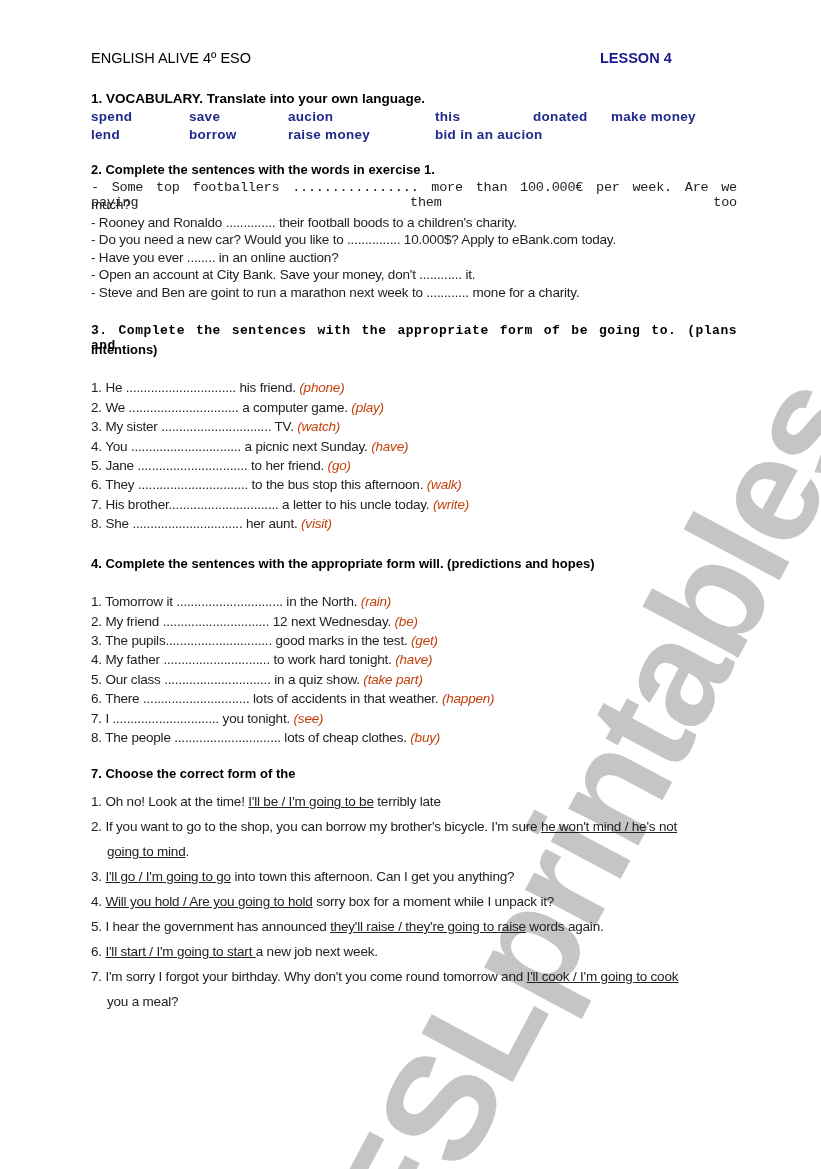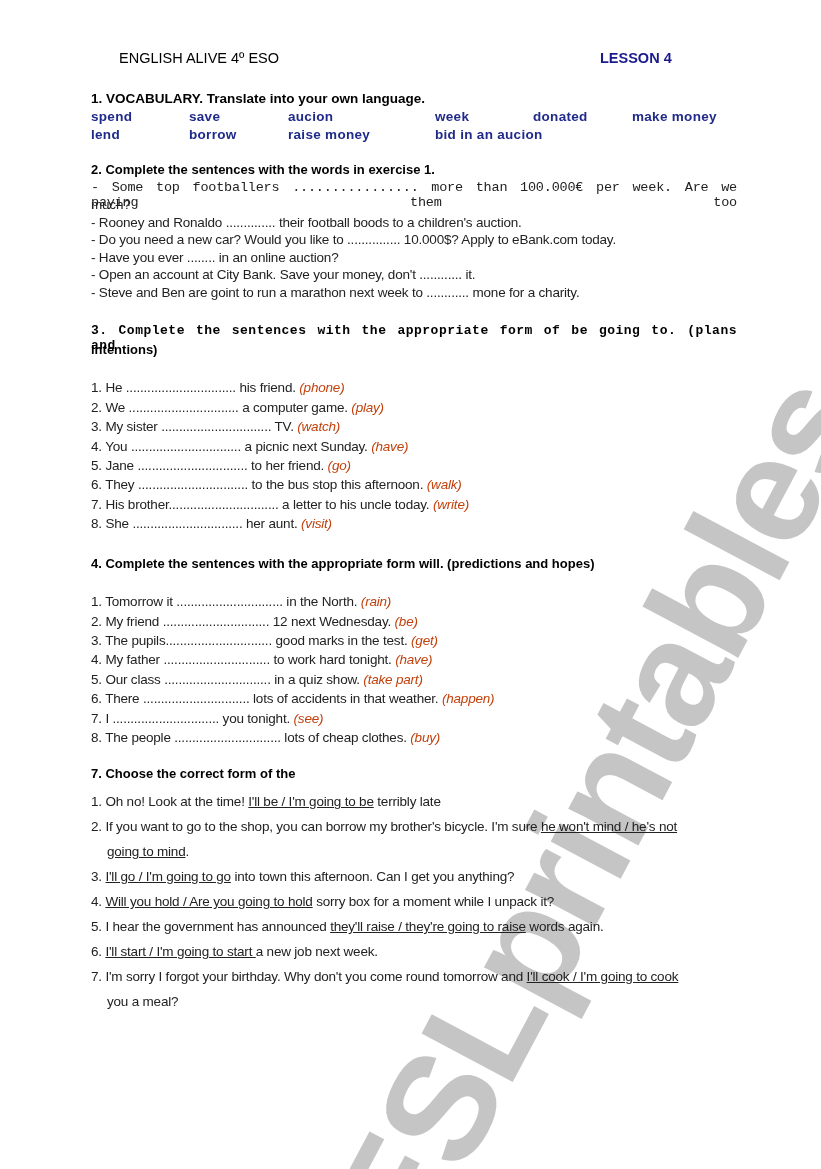--- a/index.html
+++ b/index.html
@@ -1,19 +1,19 @@
 <!DOCTYPE html>
 <html><head>
   <meta charset="utf-8">
   <style>
     html, body { margin: 0; padding: 0; background: #ffffff; }
     body { width: 821px; height: 1169px; position: relative; overflow: hidden; font-family: "Liberation Sans", sans-serif; color: #1a1a1a; }
     .page { position: absolute; left: 91px; top: 0; width: 646px; }
     .header { position: absolute; top: 50px; left: 0; width: 646px; font-size: 14.5px; }
-    .header .title { position: absolute; left: 0; color: #000; margin-left: 28px; }
+    .header .title { position: absolute; left: 0; color: #000; }
     .header .lesson { position: absolute; left: 509px; color: #1a1a8c; font-weight: bold; }
     .sec-title { position: absolute; left: 0; font-weight: bold; font-size: 13px; color: #000; }
     .vocab { position: absolute; left: 0; font-weight: bold; font-size: 13.5px; color: #1f2a8a; letter-spacing: 0.3px; }
     .line { position: absolute; left: 0; font-size: 13.5px; color: #222; white-space: nowrap; letter-spacing: -0.2px; }
     .hint { color: #c2410c; font-weight: normal; font-style: italic; }
     .u { text-decoration: underline; }
     .justify { text-align: justify; text-align-last: justify; width: 646px; white-space: normal; font-family: Liberation Mono, monospace; }
     .watermark { position: absolute; left: 30px; top: 580px; font-family: "Liberation Sans", sans-serif; font-weight: bold; font-size: 150px; color: rgba(150,150,150,0.55); transform: rotate(-62deg); transform-origin: center; white-space: nowrap; pointer-events: none; letter-spacing: -4px; }
   </style>
 </head>
@@ -25,32 +25,32 @@
 
   <div class="header">
     <span class="title">ENGLISH ALIVE 4º ESO</span>
     <span class="lesson">LESSON 4</span>
   </div>
 
   <div class="sec-title" style="top:91px;font-size:13.5px;">1. VOCABULARY. Translate into your own language.</div>
   <div class="vocab" style="top:109px;left:0">spend</div>
   <div class="vocab" style="top:109px;left:98px">save</div>
   <div class="vocab" style="top:109px;left:197px">aucion</div>
-  <div class="vocab" style="top:109px;left:344px">week</div>
+  <div class="vocab" style="top:109px;left:344px">this</div>
   <div class="vocab" style="top:109px;left:442px">donated</div>
-  <div class="vocab" style="top:109px;left:541px">make money</div>
+  <div class="vocab" style="top:109px;left:520px">make money</div>
   <div class="vocab" style="top:127px;left:0">lend</div>
   <div class="vocab" style="top:127px;left:98px">borrow</div>
   <div class="vocab" style="top:127px;left:197px">raise money</div>
   <div class="vocab" style="top:127px;left:344px">bid in an aucion</div>
 
   <div class="sec-title" style="top:162px">2. Complete  the sentences with the words in exercise 1.</div>
   <div class="line justify" style="top:180px">- Some top footballers ................ more than 100.000€ per week. Are we paying them too</div>
   <div class="line" style="top:197px">much?</div>
-  <div class="line" style="top:215px">- Rooney and Ronaldo .............. their football boods to a children's auction.</div>
+  <div class="line" style="top:215px">- Rooney and Ronaldo .............. their football boods to a children's charity.</div>
   <div class="line" style="top:232px">- Do you need a new car? Would you like to ............... 10.000$? Apply to eBank.com today.</div>
   <div class="line" style="top:250px">- Have you ever ........ in an online auction?</div>
   <div class="line" style="top:267px">- Open an account at City Bank. Save your money, don't ............ it.</div>
   <div class="line" style="top:285px">- Steve and Ben are goint to run a marathon next week to ............ mone for a charity.</div>
 
   <div class="sec-title justify" style="top:323px;letter-spacing:0.5px">3. Complete the sentences with the appropriate form of be going to. (plans and</div>
   <div class="sec-title" style="top:342px">intentions)</div>
   <div class="line" style="top:380px"><span>1. He  ...............................  his friend. </span><span class="hint">(phone)</span></div>
   <div class="line" style="top:400px"><span>2. We ............................... a computer game. </span><span class="hint">(play)</span></div>
   <div class="line" style="top:419px"><span>3. My sister ............................... TV. </span><span class="hint">(watch)</span></div>

